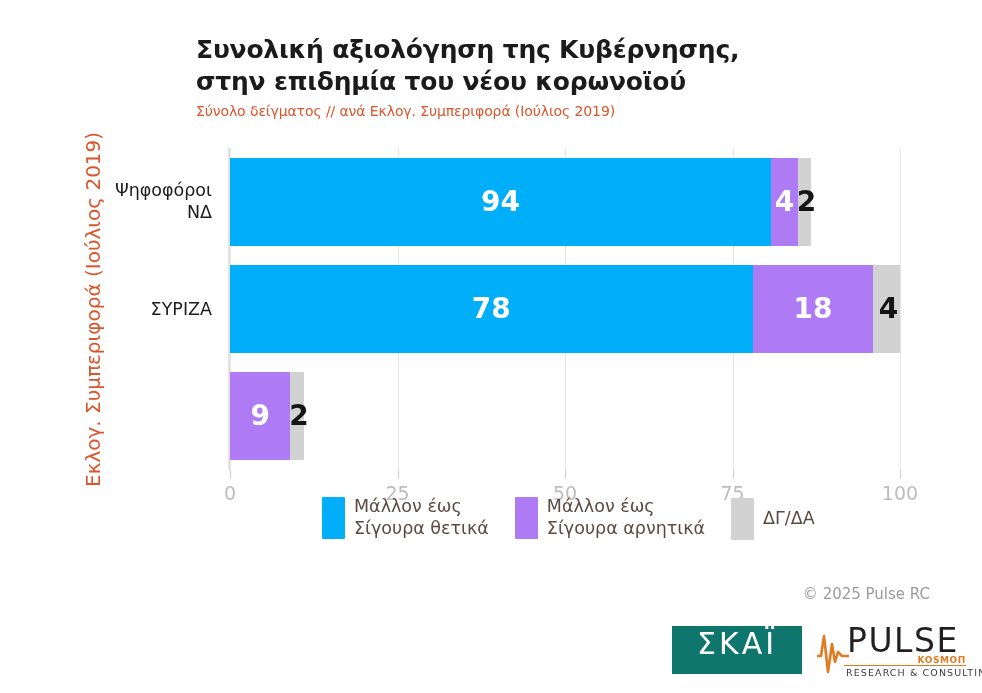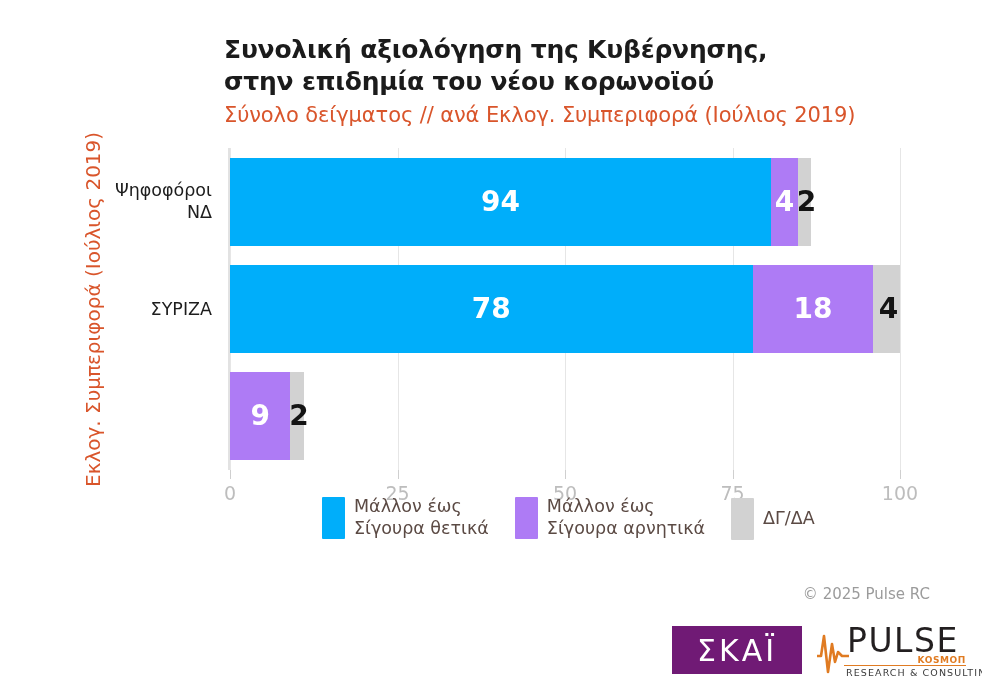--- a/index.html
+++ b/index.html
@@ -19,35 +19,34 @@
     overflow: hidden;
     background: #ffffff;
   }
 
   
   .title-block {
     position: absolute;
     left: 196px;
     top: 34px;
     width: 700px;
-    margin-left: 28px;
   }
   .chart-title {
     font-family: "DejaVu Sans", sans-serif;
     font-weight: bold;
     font-size: 25px;
     line-height: 1.26;
     color: #1b1b1b;
     letter-spacing: -0.2px;
     margin: 0;
     white-space: pre-line;
   }
   .chart-subtitle {
     font-family: "DejaVu Sans", sans-serif;
-    font-size: 21px;
+    font-size: 14px;
     color: #d9552b;
     margin: 6px 0 0 0;
     letter-spacing: -0.1px;
   }
 
   
   .yaxis-caption {
     position: absolute;
     left: -77px;
     top: 305px;
@@ -227,23 +226,22 @@
     position: absolute;
     right: 14px;
     top: 622px;
     display: flex;
     align-items: center;
     gap: 14px;
   }
   .skai-logo {
     width: 130px;
     height: 48px;
-    background: #701a75;
-    display: flex;
-    align-items: center;
+    background: #0f766e;
+    display: flex;
     justify-content: center;
   }
   .skai-logo .skai-text {
     color: #ffffff;
     font-size: 30px;
     font-weight: 500;
     letter-spacing: 3px;
     font-family: "DejaVu Sans", sans-serif;
   }
   .pulse-logo {

